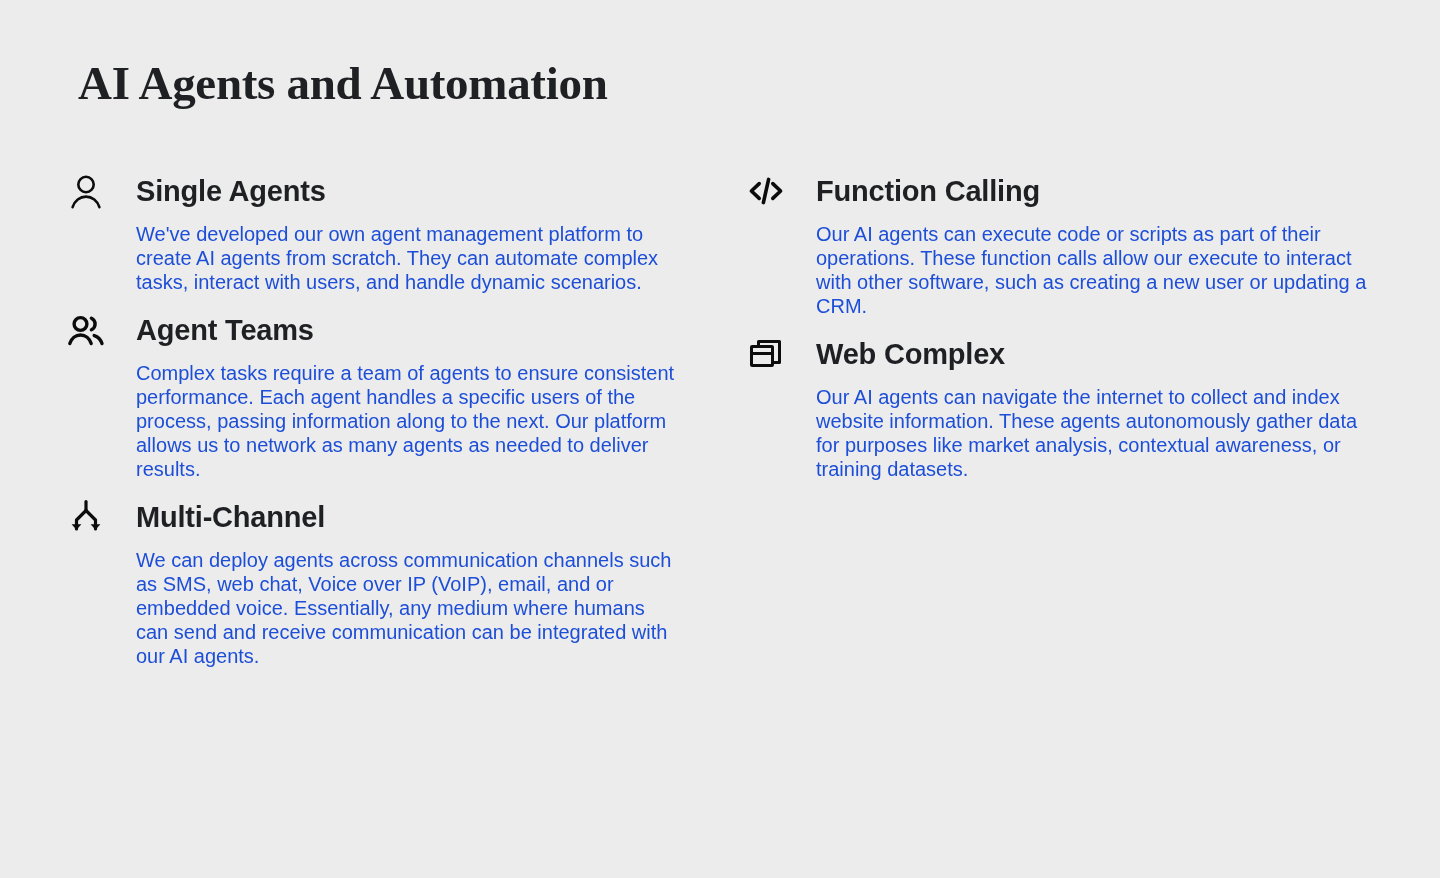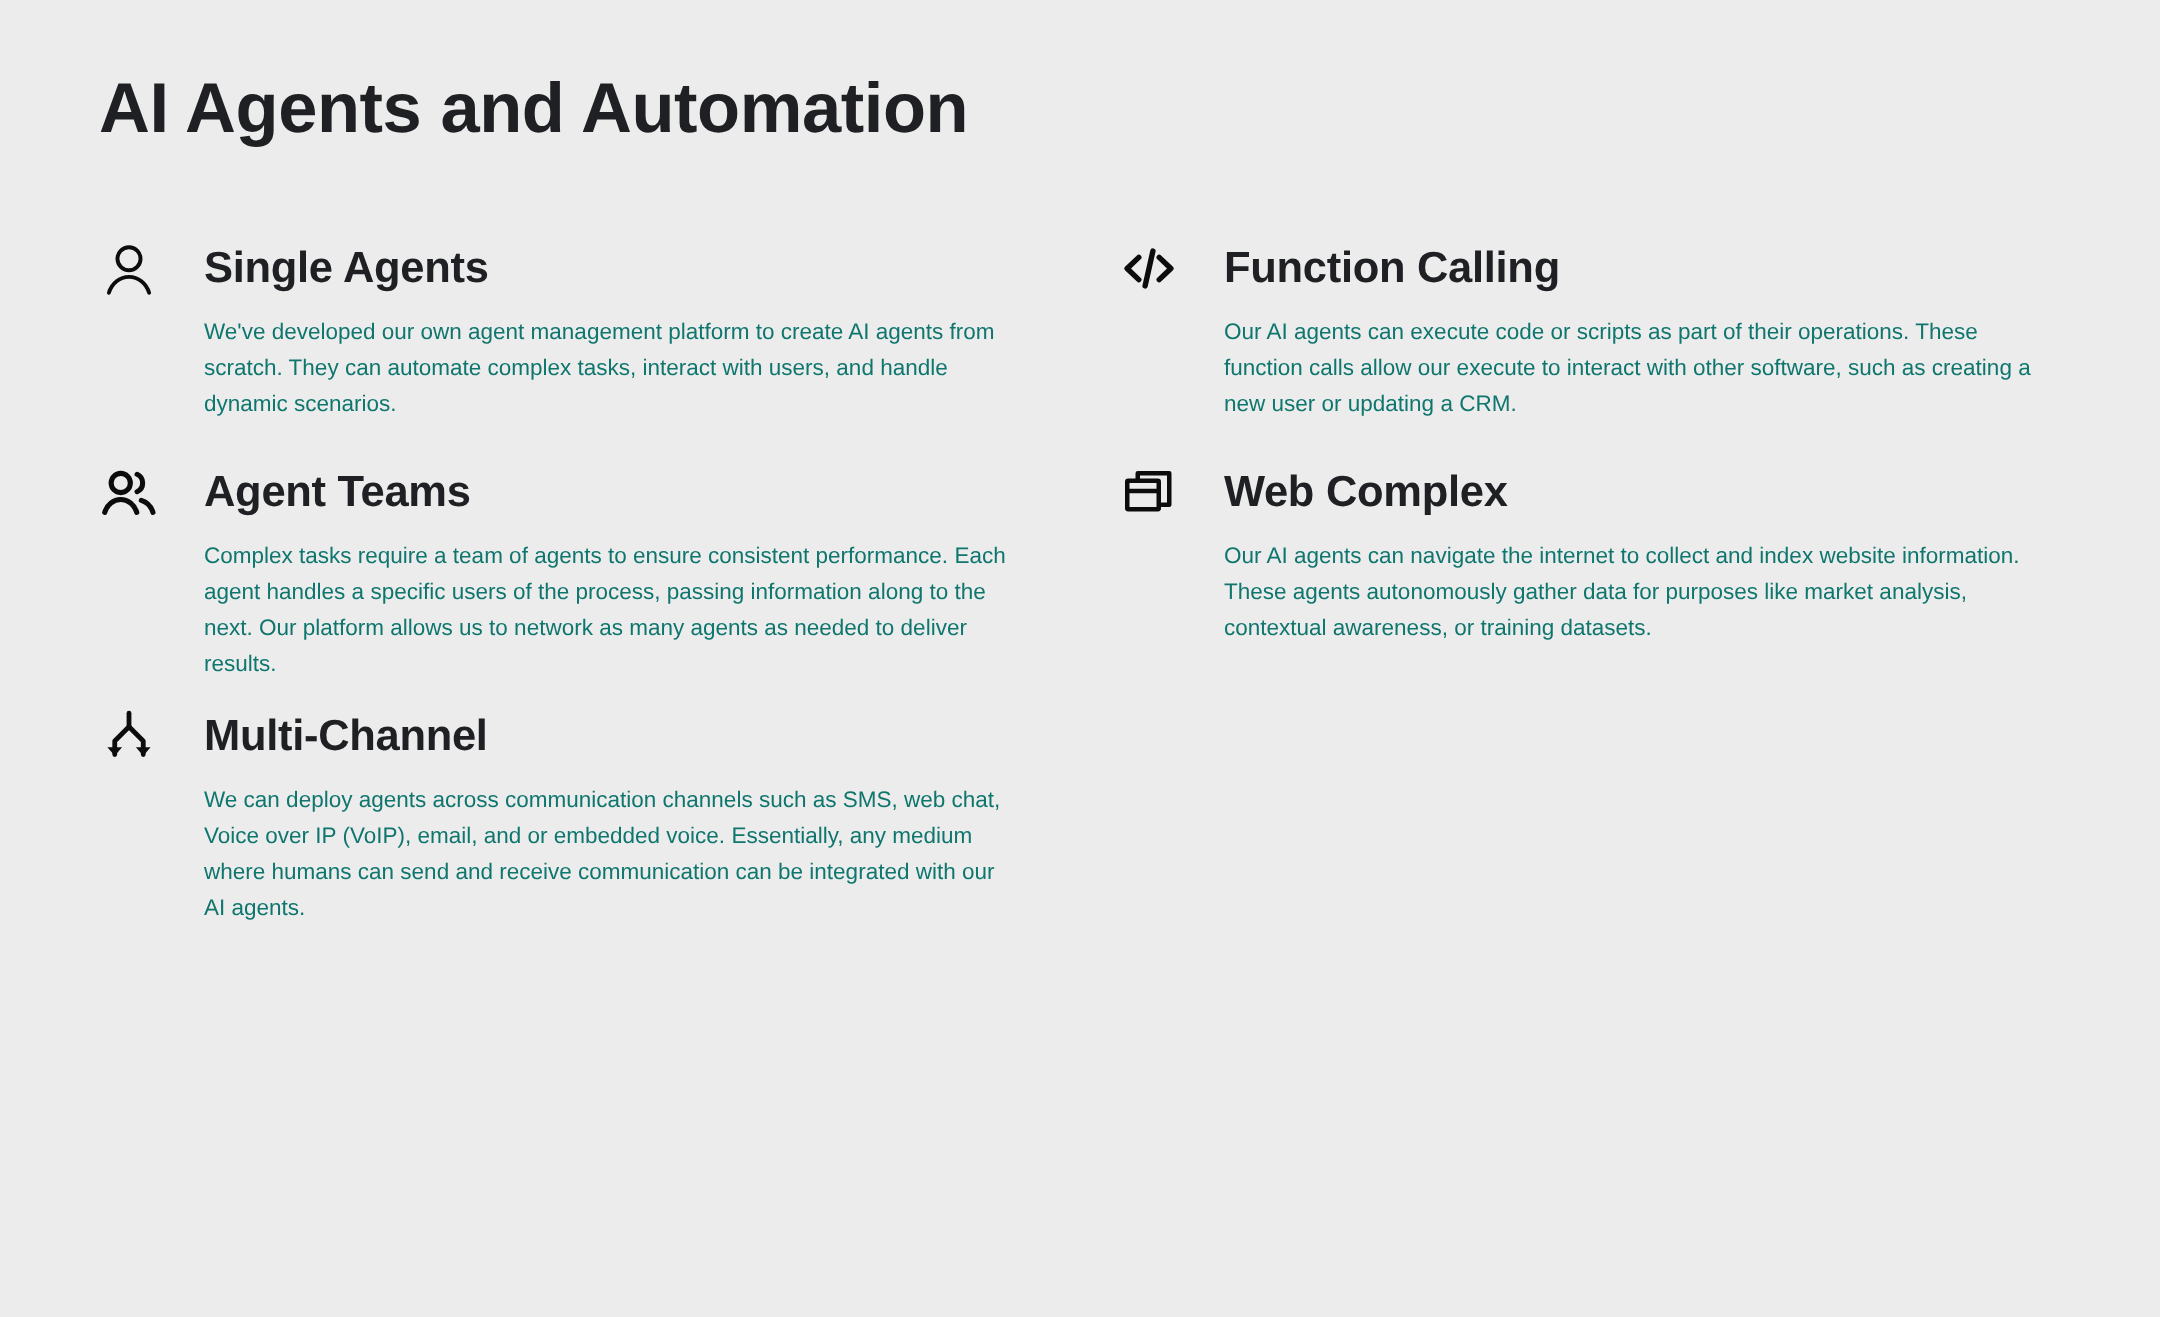--- a/index.html
+++ b/index.html
@@ -18,28 +18,29 @@
 
   .page {
     position: relative;
     width: 1440px;
     height: 878px;
     box-sizing: border-box;
     padding: 0 66px;
   }
 
   .page-title {
-    margin: 0;
+    margin: 12px;
     padding-top: 44px;
     font-size: 47px;
     line-height: 1.18;
     font-weight: 700;
     letter-spacing: -0.3px;
     color: #1f2023;
     white-space: nowrap;
+    font-family: Liberation Serif, serif;
   }
 
   .features-grid {
     display: grid;
     grid-template-columns: 614px 1fr;
     column-gap: 66px;
     margin-top: 58px;
   }
 
   .col {
@@ -76,32 +77,32 @@
     font-weight: 700;
     letter-spacing: -0.2px;
     color: #1f2023;
     white-space: nowrap;
   }
 
   .feature-body {
     grid-column: 2;
     grid-row: 2;
     margin: 9px 0 0 0;
-    font-size: 15px;
+    font-size: 20px;
     line-height: 24px;
-    color: #0f766e;
+    color: #1d4ed8;
     max-width: 548px;
   }
 
   .col-right .feature-body {
     max-width: 566px;
   }
 
   
-  .feature.row-1 { margin-bottom: 24px; }
+  .feature.row-1 { margin-bottom: 14px; }
   .feature.row-2 { margin-bottom: 14px; }
   .feature.row-3 { margin-bottom: 0; }
 </style>
 </head>
 <body>
 
 <div class="page">
 
   <h1 class="page-title">AI Agents and Automation</h1>
 

